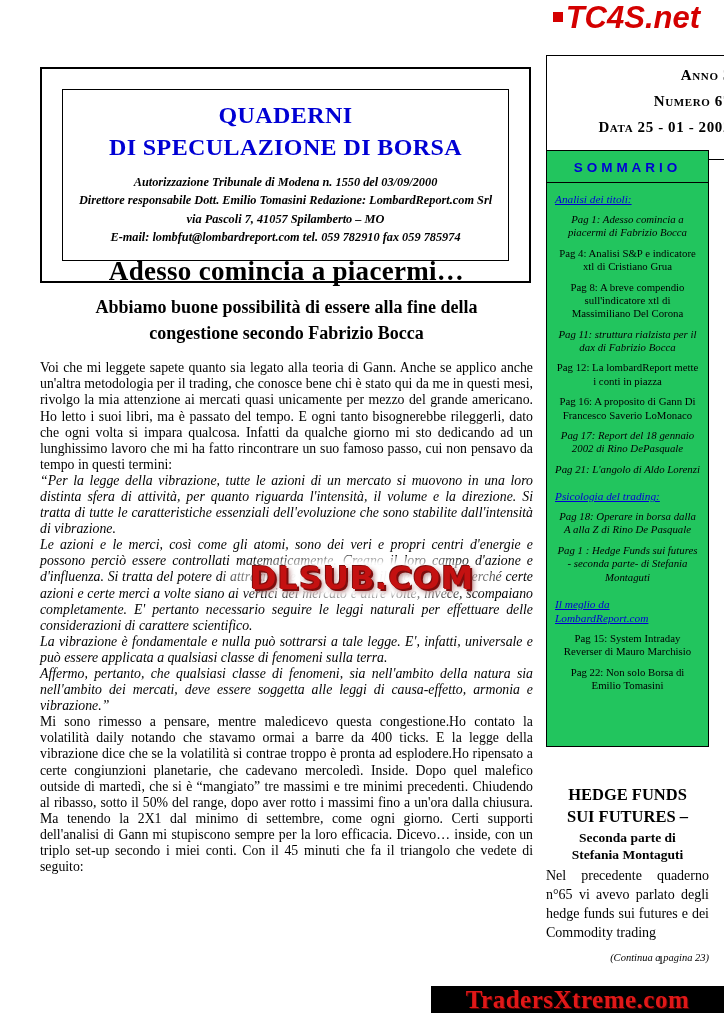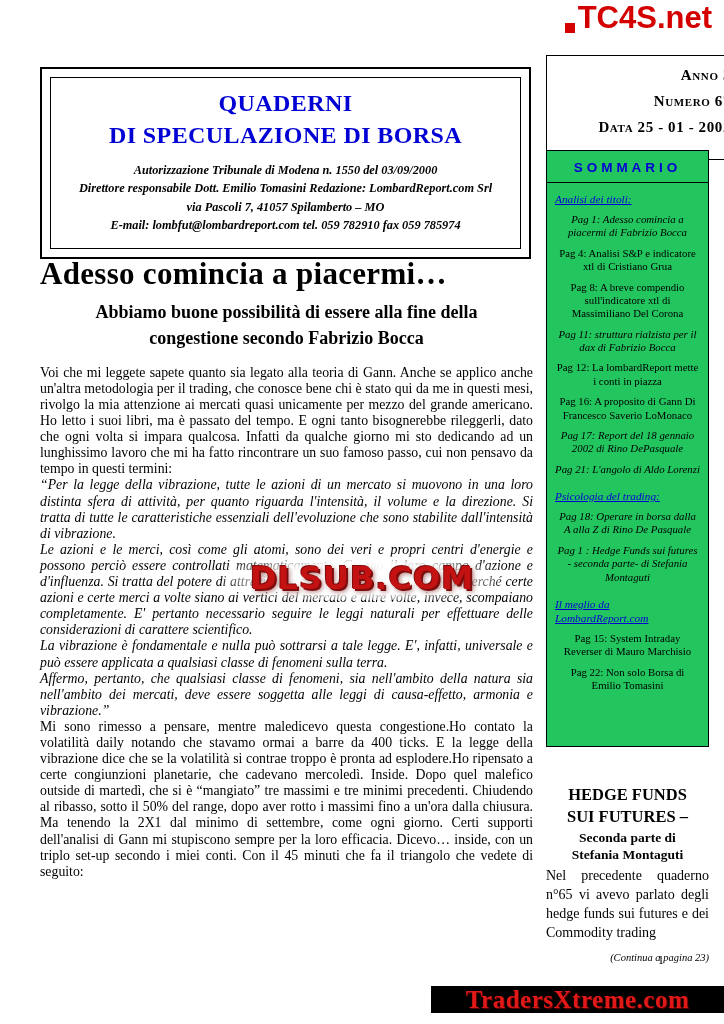--- a/index.html
+++ b/index.html
@@ -4,46 +4,46 @@
 <style>
   * { margin:0; padding:0; box-sizing:border-box; }
   html,body { background:#fff; }
   .page {
     position:relative; width:724px; height:1024px; margin:0 auto;
     background:#ffffff; font-family:"Liberation Serif", serif; color:#000;
     overflow:hidden;
   }
 
   
-  .logo { position:absolute; top:2px; right:12px; display:flex; align-items:flex-end; }
+  .logo { position:absolute; top:2px; right:24px; display:flex; align-items:flex-start;font-style:italic; }
   .logo-square { width:10px; height:10px; background:#d40000; margin-right:3px; margin-top:10px; }
   .logo-text { color:#d40000; font-family:"Liberation Sans", sans-serif; font-weight:bold; font-size:31px; line-height:1; }
 
   
-  .masthead { position:absolute; left:40px; top:67px; width:491px; border:2px solid #000; padding:8px; background:#fff; }
+  .masthead { position:absolute; left:40px; top:67px; width:491px; border:2px solid #000; padding:20px; background:#fff; }
   .masthead-inner { border:1px solid #000; padding:9px 8px 13px; text-align:center; }
   .mast-title { color:#0000d4; font-weight:bold; font-size:24px; line-height:1.35; letter-spacing:0.4px; }
   .mast-info { margin-top:9px; font-weight:bold; font-style:italic; font-size:12.3px; line-height:1.5; }
 
   
   .issue-box { position:absolute; left:546px; top:55px; width:195px; border:1.5px solid #000; padding:7px 7px 18px; background:#fff; }
   .issue-row { text-align:right; font-weight:bold; font-variant:small-caps; font-size:15px; letter-spacing:0.6px; padding:4px 2px 5px; }
 
   
   .sommario { position:absolute; left:546px; top:150px; width:163px; height:597px; border:1.5px solid #000; background:#22c55e; overflow:hidden; }
   .som-title { text-align:center; color:#0000d4; font-family:"Liberation Sans", sans-serif; font-weight:bold; font-size:13.5px; letter-spacing:4px; padding:9px 0 7px; border-bottom:1.5px solid #000; }
   .som-body { padding:8px 8px; font-size:10.8px; line-height:1.24; }
   .som-heading { color:#0000d4; font-style:italic; text-decoration:underline; font-size:11.3px; margin:13px 0 7px; cursor:pointer; }
   .som-heading:first-child { margin-top:1px; }
   .som-item { margin-bottom:7px; hyphens:auto;text-align:center; }
   .som-item.it { font-style:italic; }
 
   
   .article { position:absolute; left:40px; top:256px; width:493px; }
-  .article-title { font-size:31px; font-weight:bold; letter-spacing:0.3px; line-height:1.15; }
+  .article-title { font-size:27px; font-weight:bold; text-align:center; letter-spacing:0.3px; line-height:1.15; }
   .article-subtitle { font-size:18px; font-weight:bold; text-align:center; line-height:1.45; margin:7px 22px 14px; }
   .article-body { text-align:justify; font-size:13.8px; line-height:16.1px; hyphens:auto; }
   .para.it { font-style:italic; }
 
   
   .watermark {
     position:absolute; top:508px; left:50%; transform:translateX(-50%);
     font-family:"DejaVu Sans", sans-serif; font-weight:bold; font-size:32px; letter-spacing:1px;
     color:#c41111; white-space:nowrap; padding:3px 28px;
     text-shadow:-1px -1px 0 #7e0d0d, 2px 2px 0 #7e0d0d, 3px 3px 5px rgba(110,10,10,.55);

